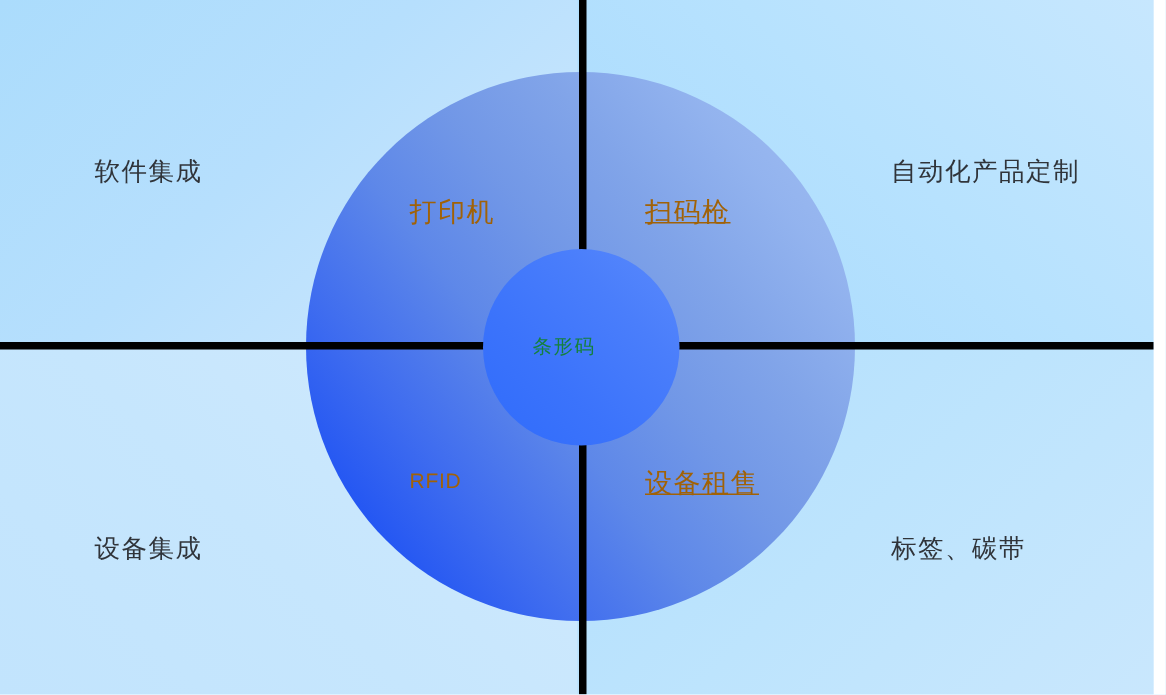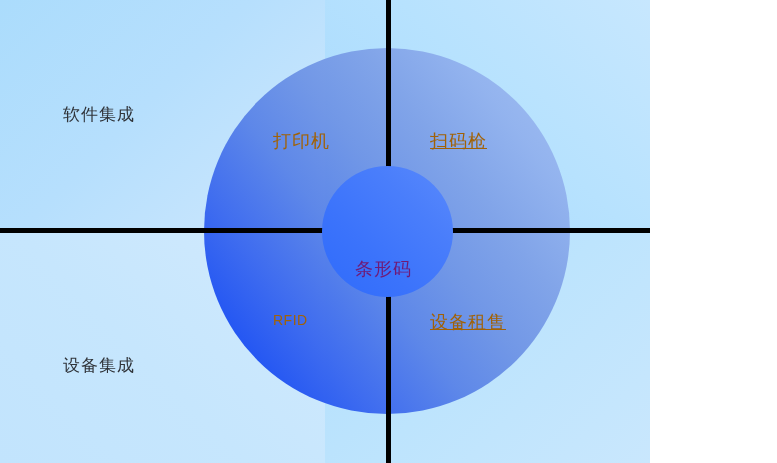--- a/index.html
+++ b/index.html
@@ -3,21 +3,21 @@
 <meta charset="utf-8">
 <title>Quadrant Circle Diagram</title>
 <style>
   html, body {
     margin: 0;
     padding: 0;
     background: #ffffff;
   }
   #stage {
     position: relative;
-    width: 650px;
+    width: 769px;
     height: 463px;
     overflow: hidden;
     font-family: "Liberation Sans", "DejaVu Sans", sans-serif;
     background: #bfe4fd;
   }
 
   
   .bg-quad {
     position: absolute;
     width: 50%;
@@ -74,24 +74,23 @@
     font-size: 17px;
     color: #30343a;
     letter-spacing: 1px;
   }
   .ring-label {
     font-size: 18px;
     color: #a16207;
     letter-spacing: 1px;
   }
   .core-label {
-    font-size: 18px;
-    color: #701a75;
+    font-size: 13px;
+    color: #15803d;
     letter-spacing: 1px;
-    margin-top: 36px;
   }
 
   
   #label-software-integration { left: 63px;  top: 106px; }
   #label-automation-custom    { left: 594px; top: 106px; }
   #label-device-integration   { left: 63px;  top: 357px; text-align: center; }
   #label-labels-ribbons       { left: 594px; top: 357px; }
 
   
   #label-printer       { left: 273px; top: 132px; }
@@ -113,21 +112,23 @@
   <div class="bg-quad" id="bg-br"></div>
 
   <div id="outer-circle"></div>
 
   <div class="cross-line" id="cross-vertical"></div>
   <div class="cross-line" id="cross-horizontal"></div>
 
   <div id="inner-circle"></div>
 
   <div class="label outer-label" id="label-software-integration">软件集成</div>
+  <div class="label outer-label" id="label-automation-custom">自动化产品定制</div>
   <div class="label outer-label" id="label-device-integration">设备集成</div>
+  <div class="label outer-label" id="label-labels-ribbons">标签、碳带</div>
 
   <div class="label ring-label" id="label-printer">打印机</div>
   <div class="label ring-label" id="label-scanner">扫码枪</div>
   <div class="label ring-label" id="label-rfid">RFID</div>
   <div class="label ring-label" id="label-device-rental">设备租售</div>
 
   <div class="label core-label" id="label-barcode">条形码</div>
 
 </div>
 

